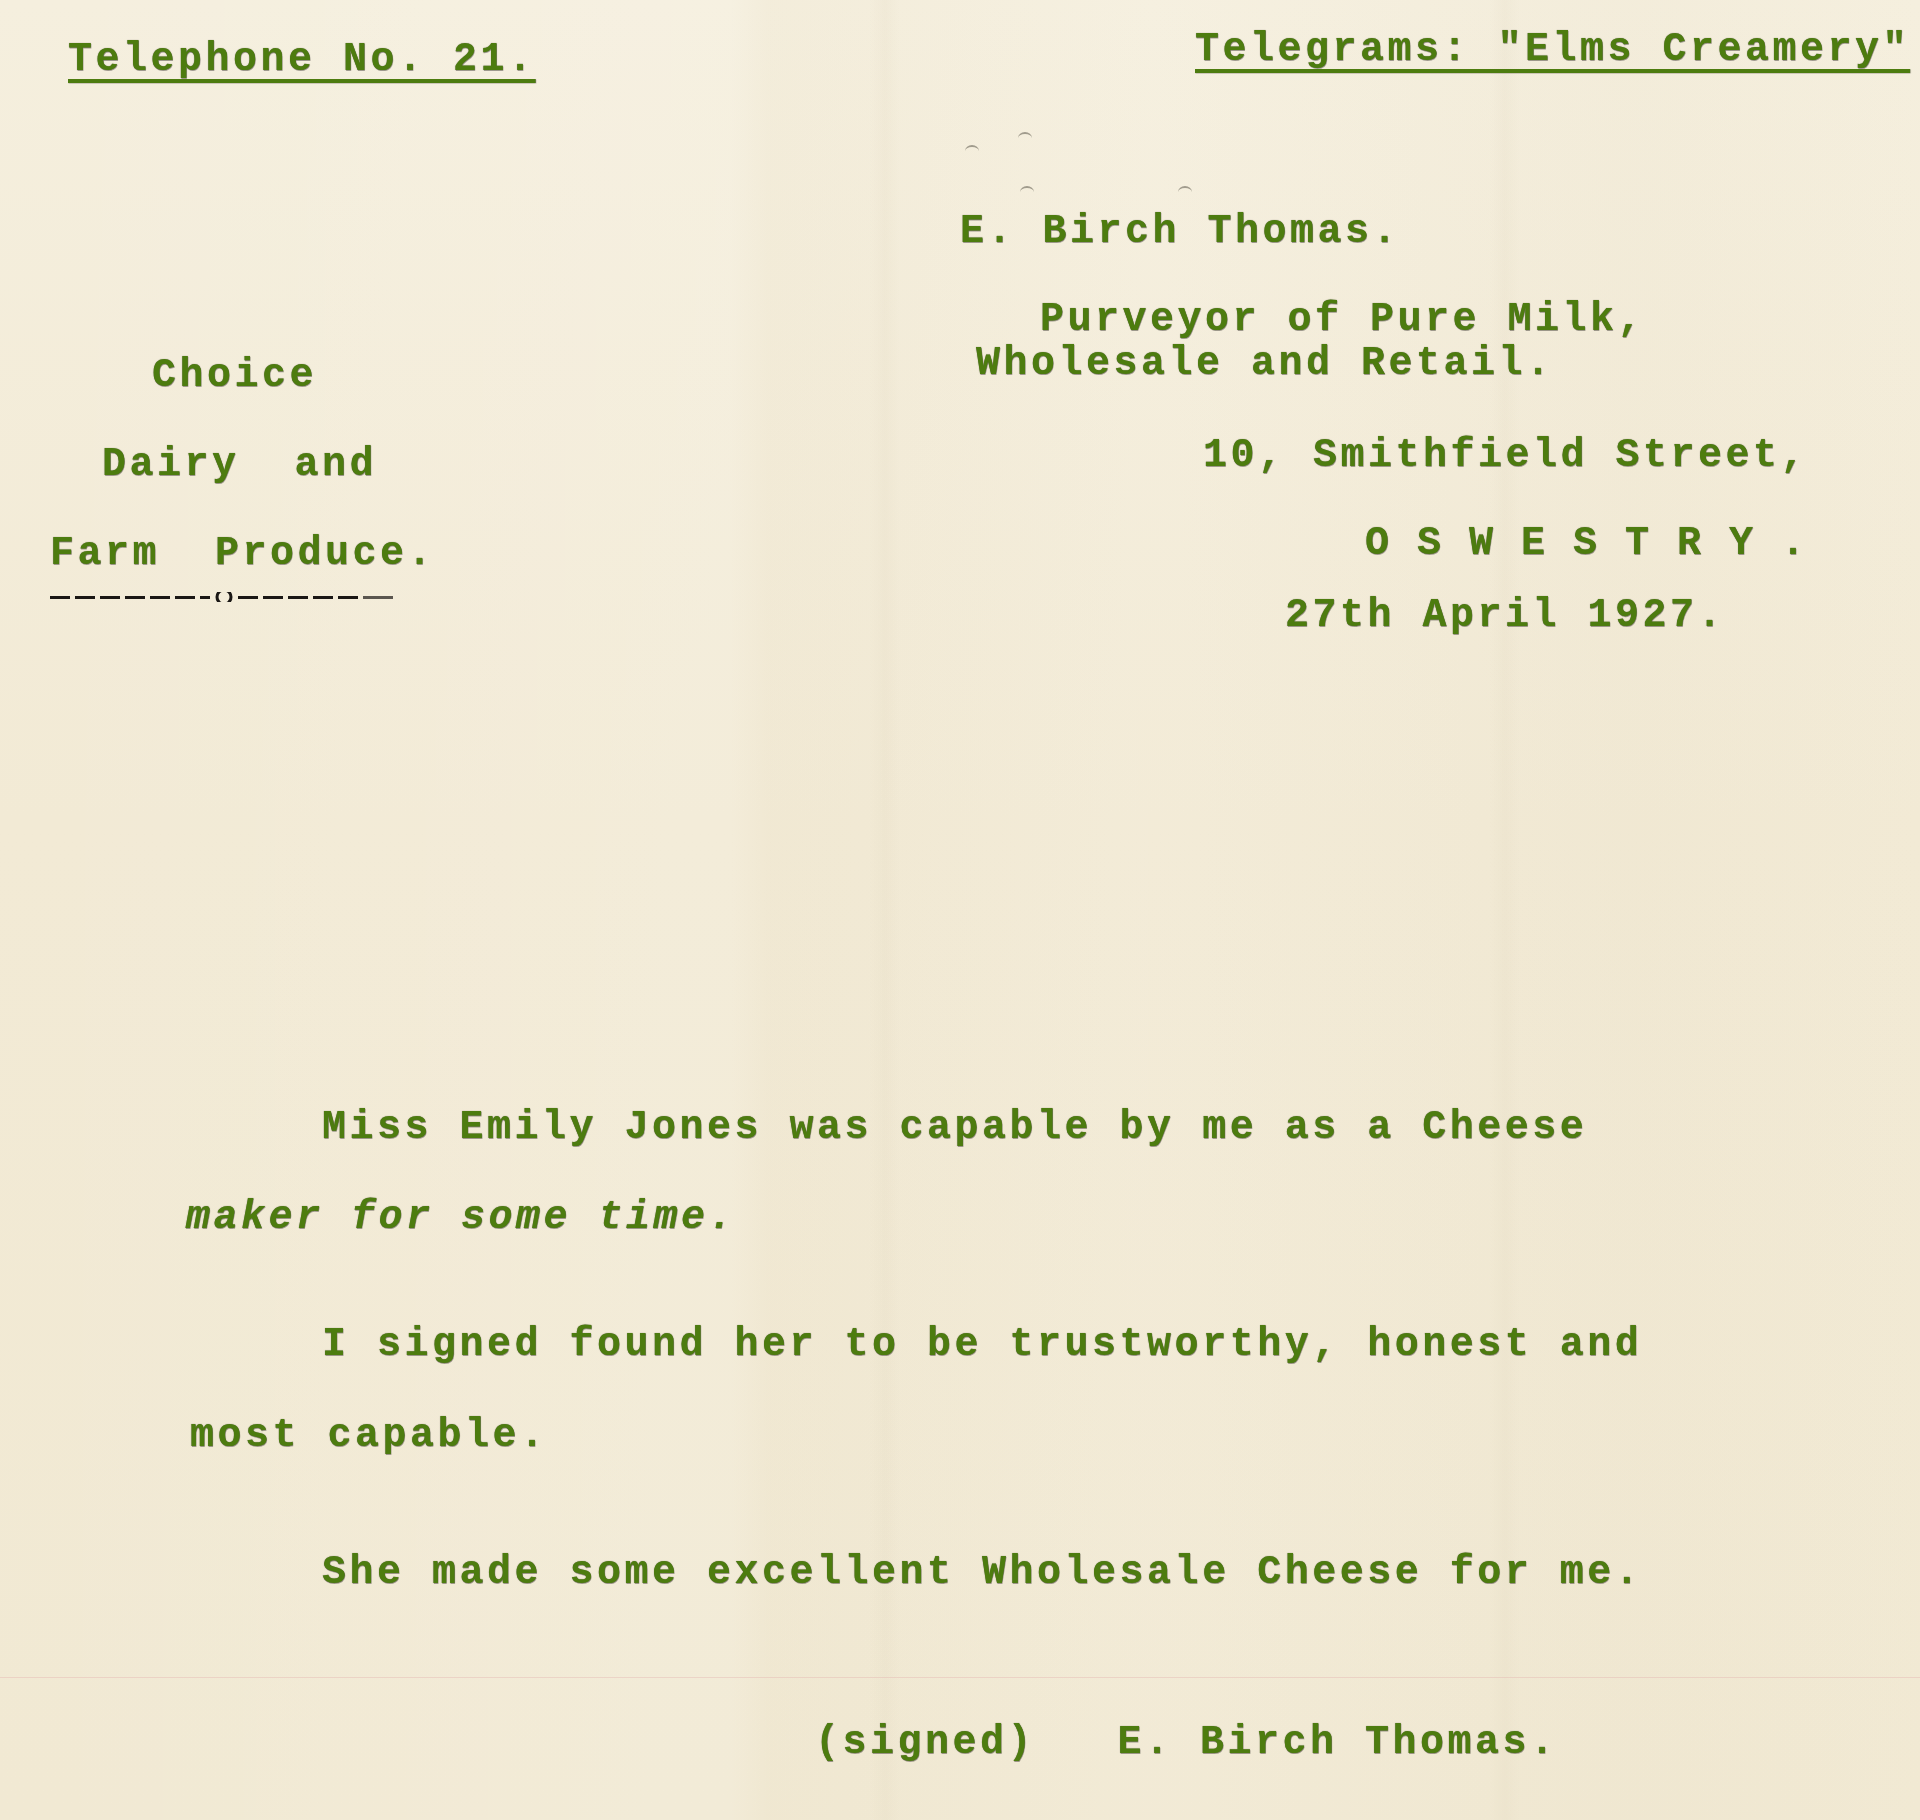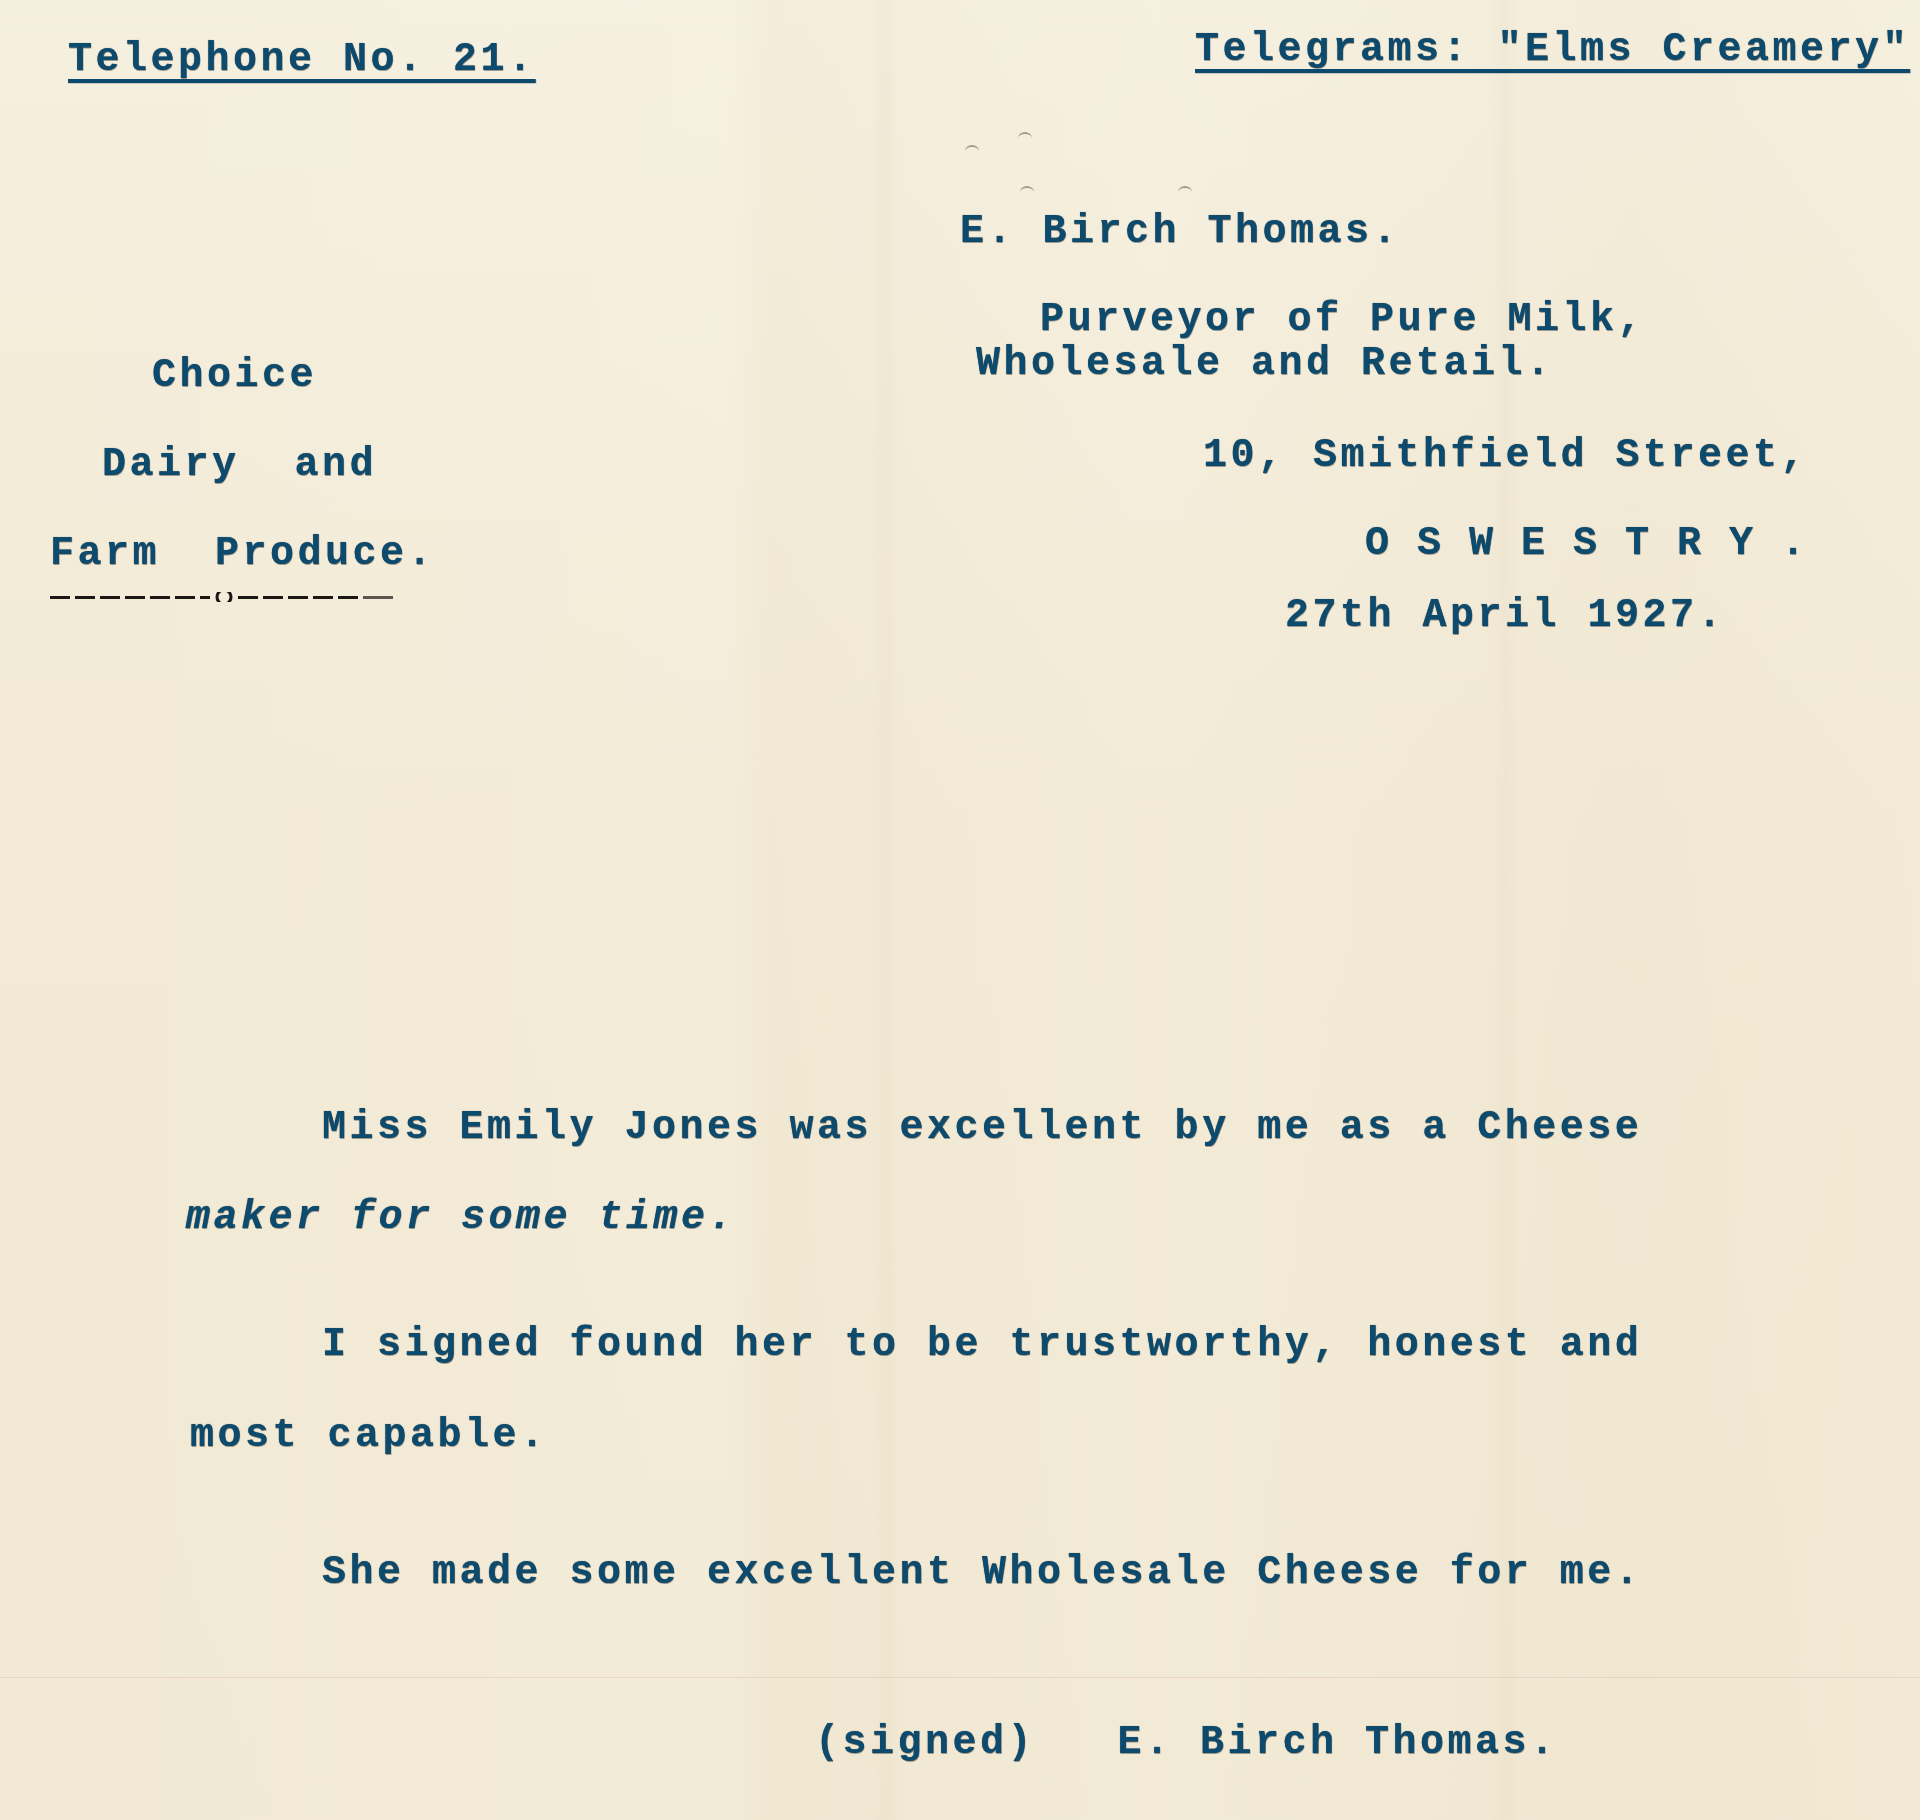--- a/index.html
+++ b/index.html
@@ -23,21 +23,21 @@
     inset: 0;
   }
   .line {
     position: absolute;
     white-space: pre;
     font-family: "Liberation Mono", "DejaVu Sans Mono", monospace;
     font-weight: bold;
     font-size: 40px;
     line-height: 1;
     letter-spacing: 3.5px;
-    color: #0c4a6e;
+    color: #4d7c0f;
     text-shadow: 0 0 1px rgba(20,18,15,0.55), 0.5px 0.5px 0 rgba(20,18,15,0.35);
   }
   .underlined {
     text-decoration: underline;
     text-decoration-thickness: 4px;
     text-underline-offset: 9px;
   }
   .head-tel { left: 68px; top: 40px; }
   .head-tg  { left: 1195px; top: 30px; }
 
@@ -124,21 +124,21 @@
       <rect x="288" y="4" width="20" height="3"></rect>
       <rect x="313" y="4" width="30" height="3" opacity="0.7"></rect>
     </g>
     <circle cx="174" cy="5" r="7" fill="none" stroke="#1a1714" stroke-width="3"></circle>
   </svg>
 
   <div class="line addr-1">10, Smithfield Street,</div>
   <div class="line addr-2">OSWESTRY.</div>
   <div class="line addr-3">27th April 1927.</div>
 
-  <div class="line body-1">Miss Emily Jones was excellent by me as a Cheese</div>
+  <div class="line body-1">Miss Emily Jones was capable by me as a Cheese</div>
   <div class="line body-2">maker for some time.</div>
   <div class="line body-3">I signed found her to be trustworthy, honest and</div>
   <div class="line body-4">most capable.</div>
   <div class="line body-5">She made some excellent Wholesale Cheese for me.</div>
 
   <div class="pink-rule"></div>
 
   <div class="line sig">(signed)   E. Birch Thomas.</div>
 </div>
 

